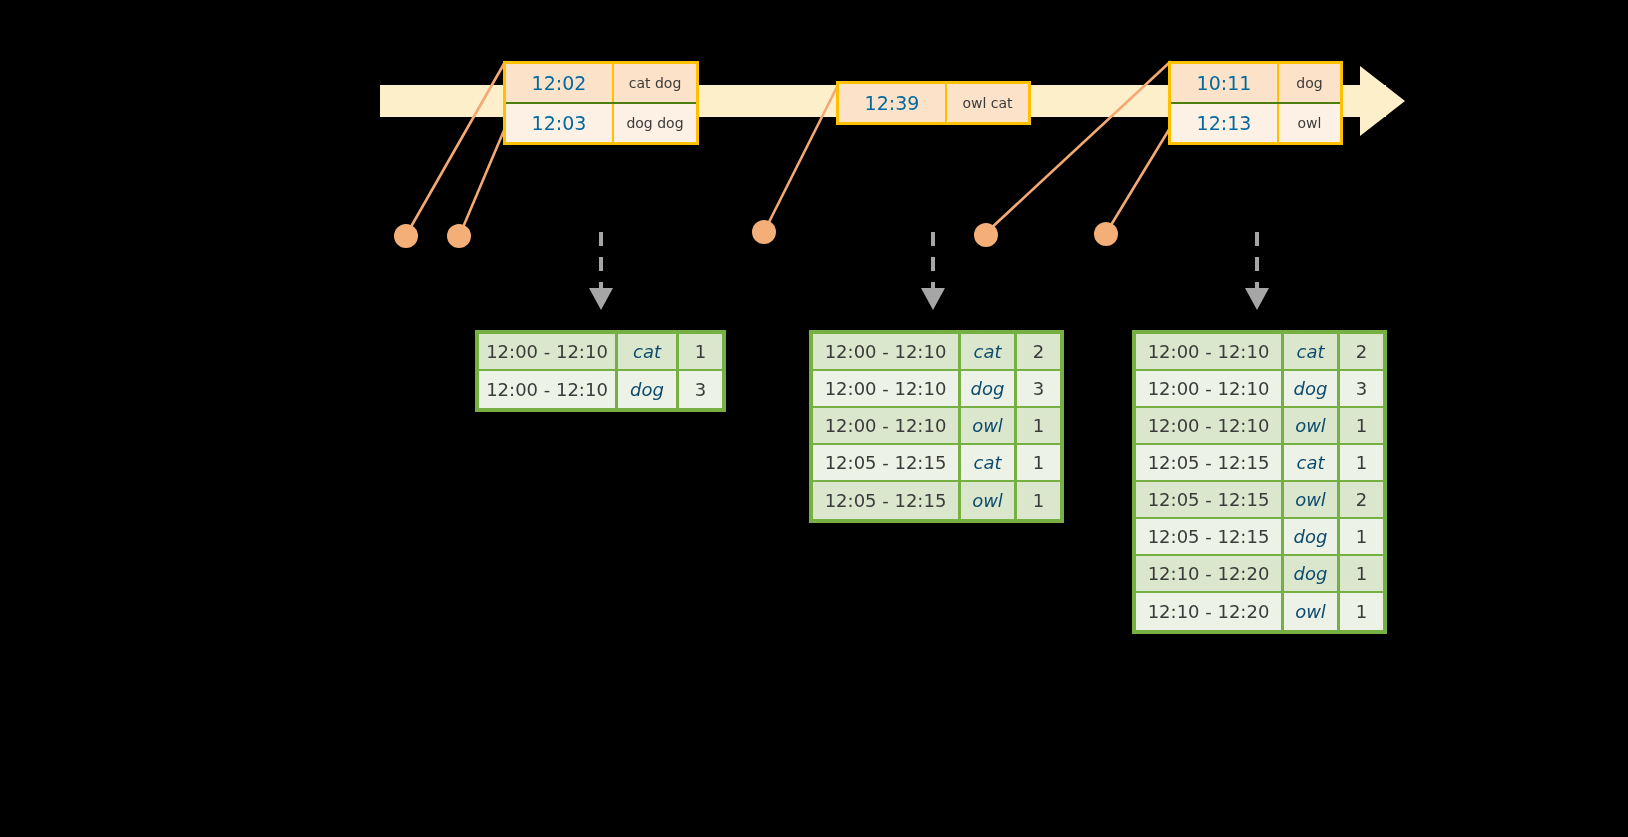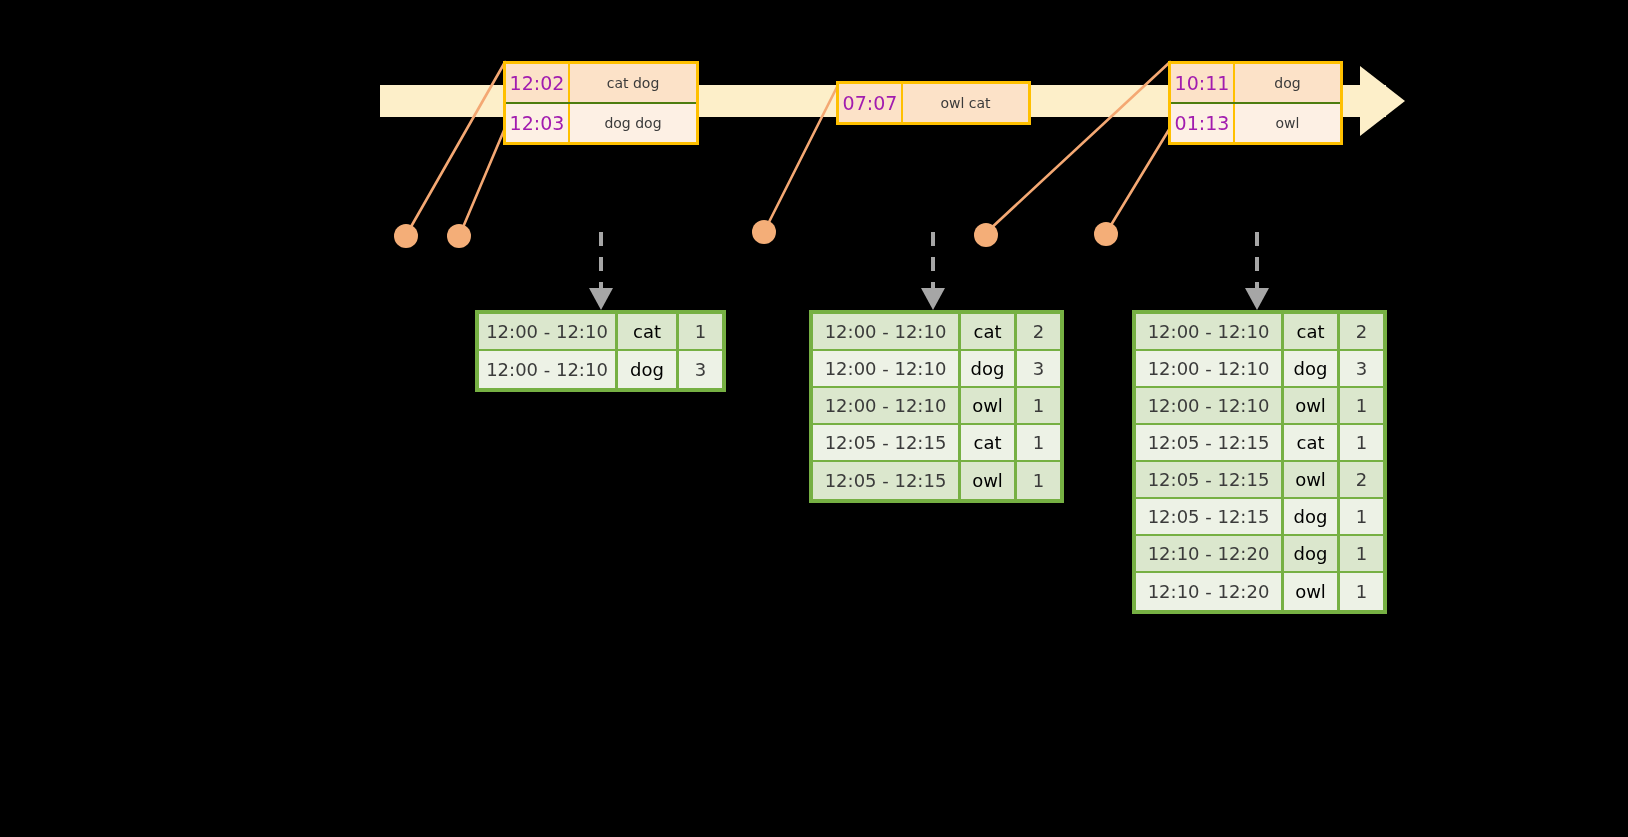--- a/index.html
+++ b/index.html
@@ -22,42 +22,43 @@
     z-index:5;
   }
   .event-row{
     display:flex;
     height:38px;
   }
   .event-row + .event-row{border-top:2px solid #4d7c0f;}
   .event-row.shade-a{background:#FCE2C8;}
   .event-row.shade-b{background:#FDF0E4;}
   .ev-time{
-    width:64px;
+    width:108px;
     border-right:2px solid #FFC000;
     display:flex;align-items:center;justify-content:center;
-    font-size:19px;color:#a21caf;
+    font-size:19px;color:#0369a1;
     box-sizing:border-box;
   }
   .ev-words{
     flex:1;
     display:flex;align-items:center;justify-content:center;
     font-size:14px;color:#3b3b3b;
     padding:0 12px;
     box-sizing:border-box;
     white-space:nowrap;
   }
 
   
   .result-table{
     position:absolute;
     border:4px solid #76B043;
     box-sizing:border-box;
     display:flex;flex-direction:column;
     z-index:4;
+    margin-top:20px;
   }
   .res-row{
     display:flex;
     height:37px;
     border-bottom:2px solid #76B043;
     box-sizing:border-box;
   }
   .res-row:last-child{border-bottom:none;}
   .res-row.dark{background:#DBE7CD;}
   .res-row.light{background:#EDF2E6;}
@@ -65,22 +66,23 @@
     width:146px;
     display:flex;align-items:center;justify-content:center;
     border-right:3px solid #76B043;
     font-size:18px;color:#3b3b3b;
     box-sizing:border-box;
   }
   .res-key{
     width:56px;
     display:flex;align-items:center;justify-content:center;
     border-right:3px solid #76B043;
-    font-size:18px;color:#000000;
-    box-sizing:border-box;
+    font-size:18px;color:#0c4a6e;
+    box-sizing:border-box;
+    font-style:italic;
   }
   .res-cnt{
     width:40px;
     display:flex;align-items:center;justify-content:center;
     font-size:18px;color:#3b3b3b;
     box-sizing:border-box;
   }
   .tbl1 .res-win{width:139px;}
   .tbl1 .res-key{width:61px;}
   .tbl1 .res-cnt{width:43px;}
@@ -141,32 +143,32 @@
       <div class="ev-words">cat dog</div>
     </div>
     <div class="event-row shade-b">
       <div class="ev-time">12:03</div>
       <div class="ev-words">dog dog</div>
     </div>
   </div>
 
   <div class="event-box" style="left:836px;top:81px;width:195px;">
     <div class="event-row shade-a">
-      <div class="ev-time">07:07</div>
+      <div class="ev-time">12:39</div>
       <div class="ev-words">owl cat</div>
     </div>
   </div>
 
   <div class="event-box" style="left:1168px;top:61px;width:175px;">
     <div class="event-row shade-a">
       <div class="ev-time">10:11</div>
       <div class="ev-words">dog</div>
     </div>
     <div class="event-row shade-b">
-      <div class="ev-time">01:13</div>
+      <div class="ev-time">12:13</div>
       <div class="ev-words">owl</div>
     </div>
   </div>
 
   <div class="result-table tbl1" style="left:475px;top:310px;">
     <div class="res-row dark">
       <div class="res-win">12:00 - 12:10</div>
       <div class="res-key">cat</div>
       <div class="res-cnt">1</div>
     </div>

